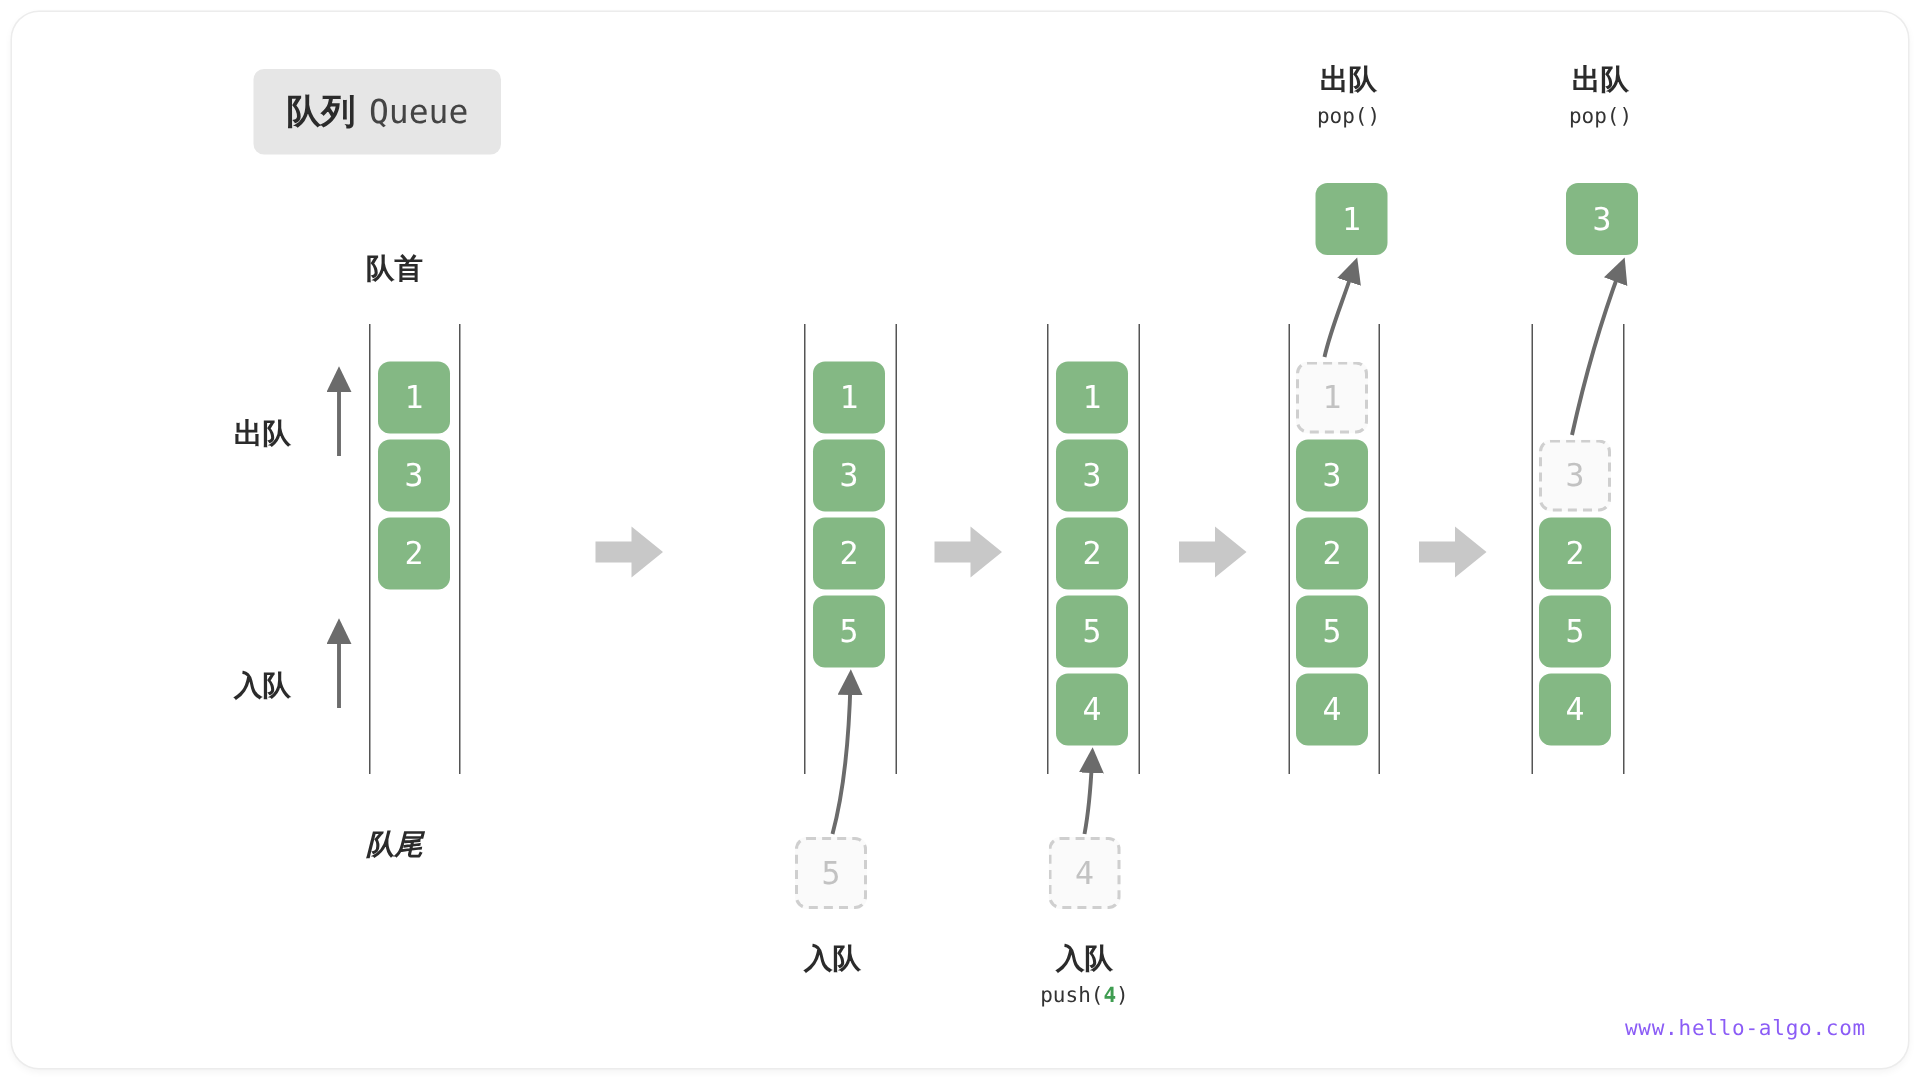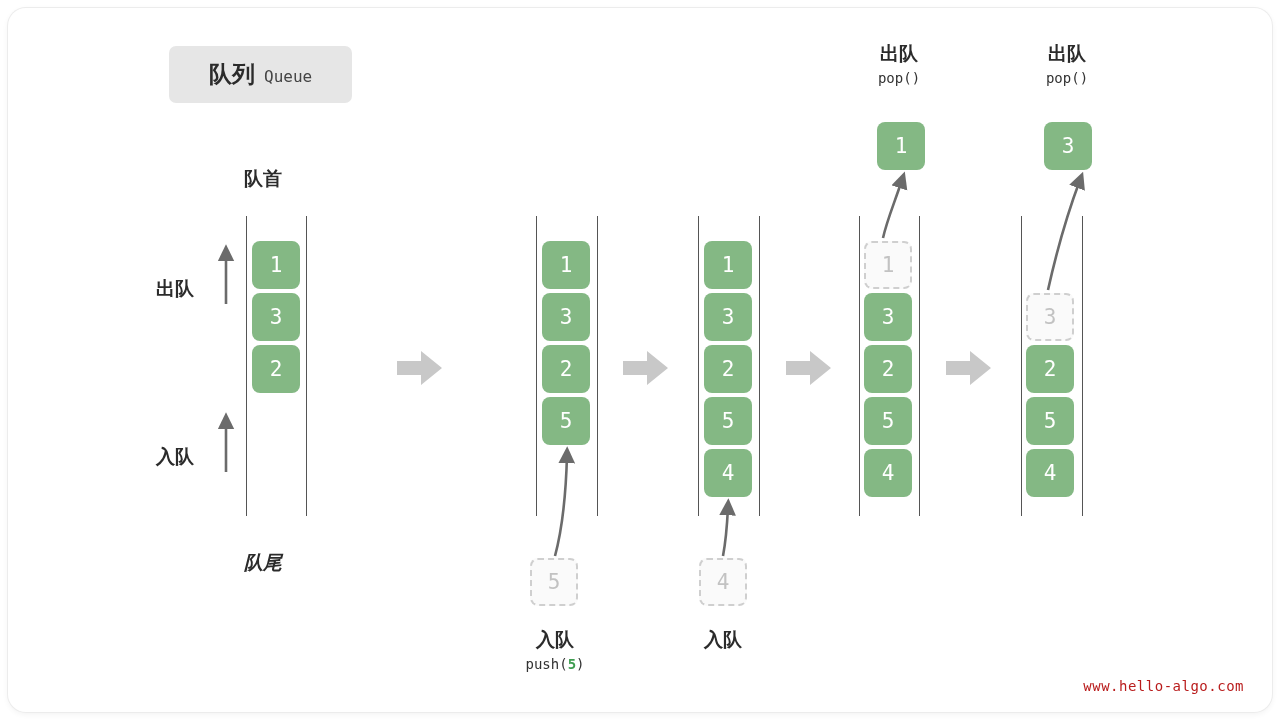--- a/index.html
+++ b/index.html
@@ -23,36 +23,36 @@
     border-radius: 18px;
     box-shadow: 0 0 0 1px #ececec, 0 2px 6px rgba(0,0,0,0.06);
     overflow: hidden;
   }
   .abs { position: absolute; }
 
   
   #title-badge {
     left: 161px;
     top: 38px;
-    padding: 13px 40px;
+    padding: 13px 22px;
     background: #e6e6e6;
     border-radius: 7px;
     display: flex;
     align-items: baseline;
     gap: 9px;
     white-space: nowrap;
   }
   #title-badge .cn {
     font-size: 23px;
     font-weight: bold;
     color: #2b2b2b;
     font-family: "Liberation Sans", sans-serif;
   }
   #title-badge .en {
-    font-size: 16px;
+    font-size: 22px;
     color: #444444;
     font-family: "DejaVu Sans Mono", monospace;
   }
 
   
   .cn-label {
     font-family: "Liberation Sans", sans-serif;
     font-weight: bold;
     font-size: 19px;
     color: #2b2b2b;
@@ -112,21 +112,21 @@
     width: 46px;
     height: 36px;
   }
 
   
   #watermark {
     right: 28px;
     bottom: 18px;
     font-family: "DejaVu Sans Mono", monospace;
     font-size: 14px;
-    color: #b91c1c;
+    color: #8b5cf6;
     letter-spacing: 0.5px;
     text-align: right;
   }
 
   svg { overflow: visible; }
 </style>
 </head>
 <body>
 
 <div id="canvas">
@@ -177,21 +177,20 @@
     <svg class="abs" style="left:520px; top:430px;" width="80" height="130">
       <defs>
         <marker id="ah-push" markerWidth="7" markerHeight="7" refX="3.2" refY="3.2" orient="auto">
           <path d="M0,0 L6.6,3.2 L0,6.4 z" fill="#6b6b6b"></path>
         </marker>
       </defs>
       <path d="M27,118 C34,92 38,55 39,17" fill="none" stroke="#6b6b6b" stroke-width="2.6" marker-end="url(#ah-push)"></path>
     </svg>
     <div class="op-label abs" style="left:477px; top:618px; width:140px;">
       <span class="cn">入队</span>
-      <span class="code"><span>push(</span><span class="num">5</span><span>)</span></span>
     </div>
   </div>
 
   <svg class="step-arrow" style="left:615px; top:343px;">
     <path d="M0,10 L24,10 L24,0 L45,17 L24,34 L24,24 L0,24 z" fill="#c8c8c8"></path>
   </svg>
 
   <div class="column">
     <div class="rail abs" style="left:690px; top:208px; height:300px;"></div>
     <div class="rail abs" style="left:751px; top:208px; height:300px;"></div>
@@ -199,20 +198,21 @@
     <div class="cell abs" style="left:696px; top:285px;">3</div>
     <div class="cell abs" style="left:696px; top:337px;">2</div>
     <div class="cell abs" style="left:696px; top:389px;">5</div>
     <div class="cell abs" style="left:696px; top:441px;">4</div>
     <div class="cell ghost abs" style="left:691px; top:550px;">4</div>
     <svg class="abs" style="left:692px; top:482px;" width="60" height="78">
       <path d="M23,66 C26,50 27,38 28,17" fill="none" stroke="#6b6b6b" stroke-width="2.6" marker-end="url(#ah-push)"></path>
     </svg>
     <div class="op-label abs" style="left:645px; top:618px; width:140px;">
       <span class="cn">入队</span>
+      <span class="code"><span>push(</span><span class="num">4</span><span>)</span></span>
     </div>
   </div>
 
   <svg class="step-arrow" style="left:778px; top:343px;">
     <path d="M0,10 L24,10 L24,0 L45,17 L24,34 L24,24 L0,24 z" fill="#c8c8c8"></path>
   </svg>
 
   <div class="column">
     <div class="rail abs" style="left:851px; top:208px; height:300px;"></div>
     <div class="rail abs" style="left:911px; top:208px; height:300px;"></div>

